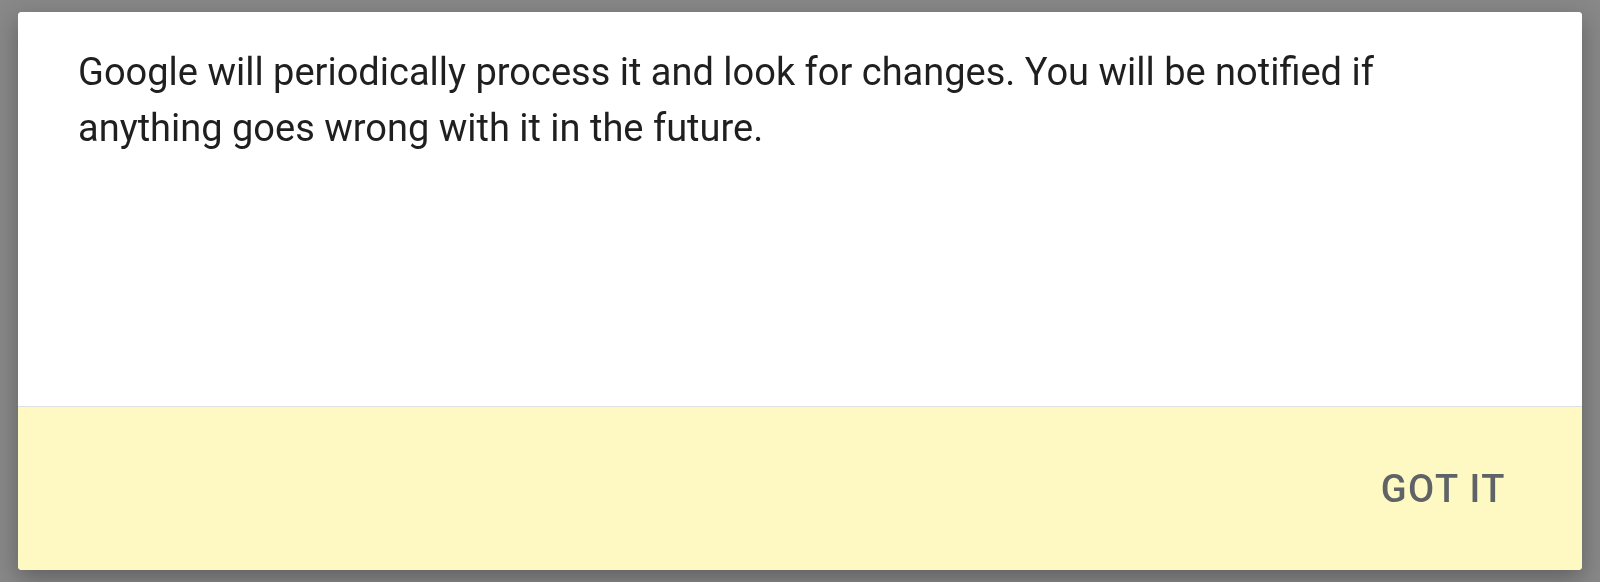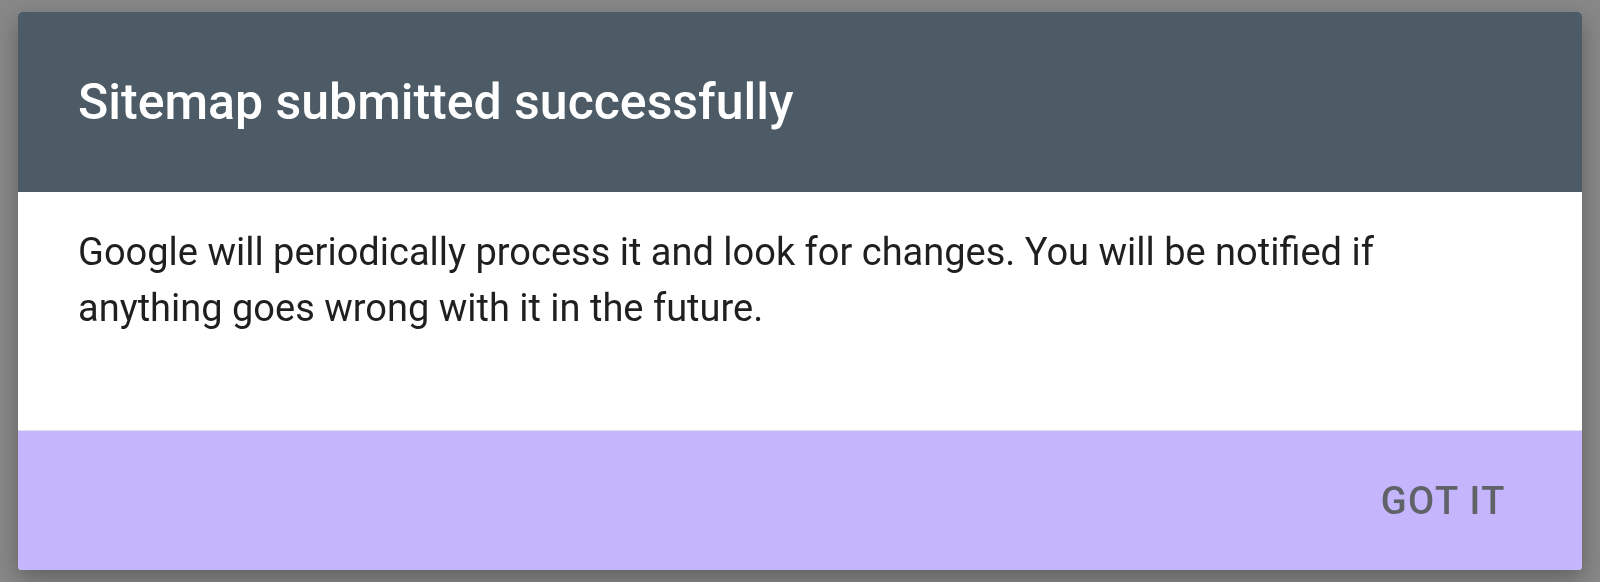--- a/index.html
+++ b/index.html
@@ -46,22 +46,22 @@
       background: #ffffff;
     }
     .dialog-message {
       color: #1f1f1f;
       font-size: 38px;
       line-height: 1.48;
       font-weight: 400;
     }
     .dialog-footer {
       border-top: 1px solid #e0e0e0;
-      background: #c4b5fd;
-      height: 140px;
+      background: #fef9c3;
+      height: 164px;
       display: flex;
       align-items: center;
       justify-content: flex-end;
       padding: 0 56px;
     }
     .got-it-button {
       border: none;
       background: transparent;
       color: #5f6368;
       font-size: 38px;
@@ -69,22 +69,19 @@
       letter-spacing: 1.5px;
       cursor: pointer;
       padding: 12px 20px;
       font-family: inherit;
     }
   </style>
 </head>
 <body>
 
 <div class="dialog">
-  <div class="dialog-header">
-    <h1 class="dialog-title">Sitemap submitted successfully</h1>
-  </div>
   <div class="dialog-body">
     <p class="dialog-message">Google will periodically process it and look for changes. You will be notified if anything goes wrong with it in the future.</p>
   </div>
   <div class="dialog-footer">
     <button class="got-it-button">GOT IT</button>
   </div>
 </div>
 
 </body></html>

